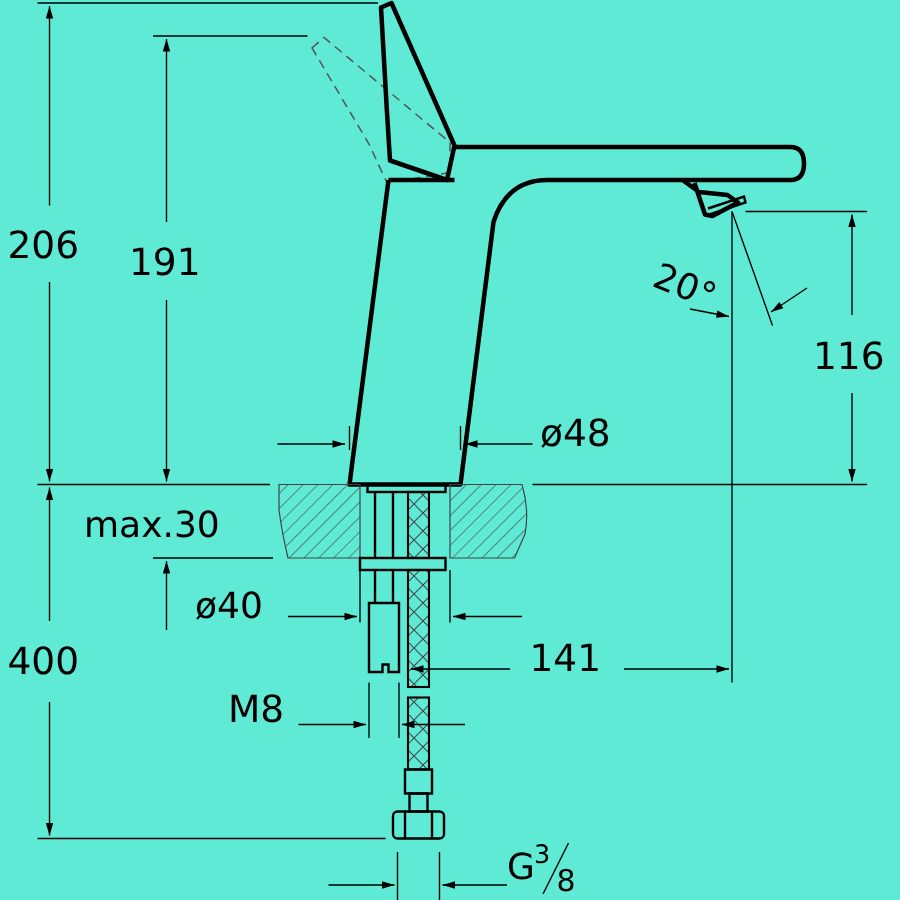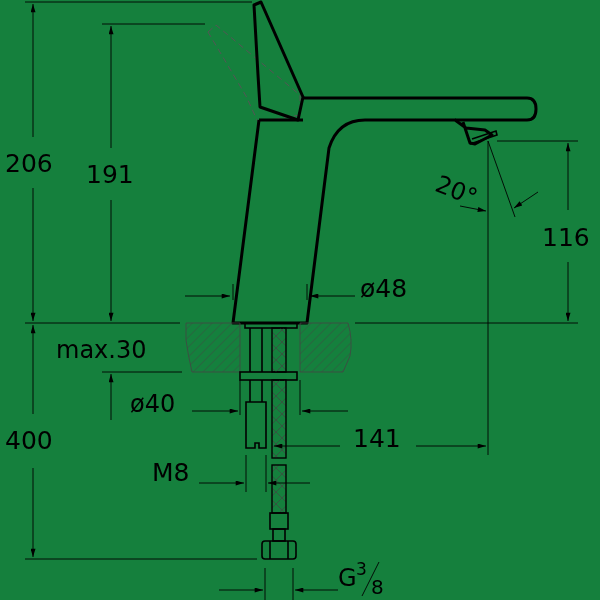--- a/index.html
+++ b/index.html
@@ -1,16 +1,16 @@
 <!DOCTYPE html>
 <html><head>
 <meta charset="utf-8">
 <style>
   html, body { margin: 0; padding: 0; background: #ffffff; }
-  #canvas { position: relative; width: 600px; height: 600px; overflow: hidden; background: #15803d; }
+  #canvas { position: relative; width: 600px; height: 600px; overflow: hidden; background: #5eead4; }
   svg { position: absolute; left: 0; top: 0; }
   .dim-text { font-family: "DejaVu Sans", sans-serif; font-size: 25px; fill: #000; }
   .dim-text-sm { font-family: "DejaVu Sans", sans-serif; font-size: 24px; fill: #000; }
   .thin { stroke: #000; stroke-width: 0.9; fill: none; }
   .thick { stroke: #000; stroke-width: 3; fill: none; stroke-linejoin: round; }
   .med { stroke: #000; stroke-width: 1.6; fill: none; }
   .dashed { stroke: #555; stroke-width: 1; fill: none; stroke-dasharray: 6 4; }
 </style>
 </head>
 <body>

